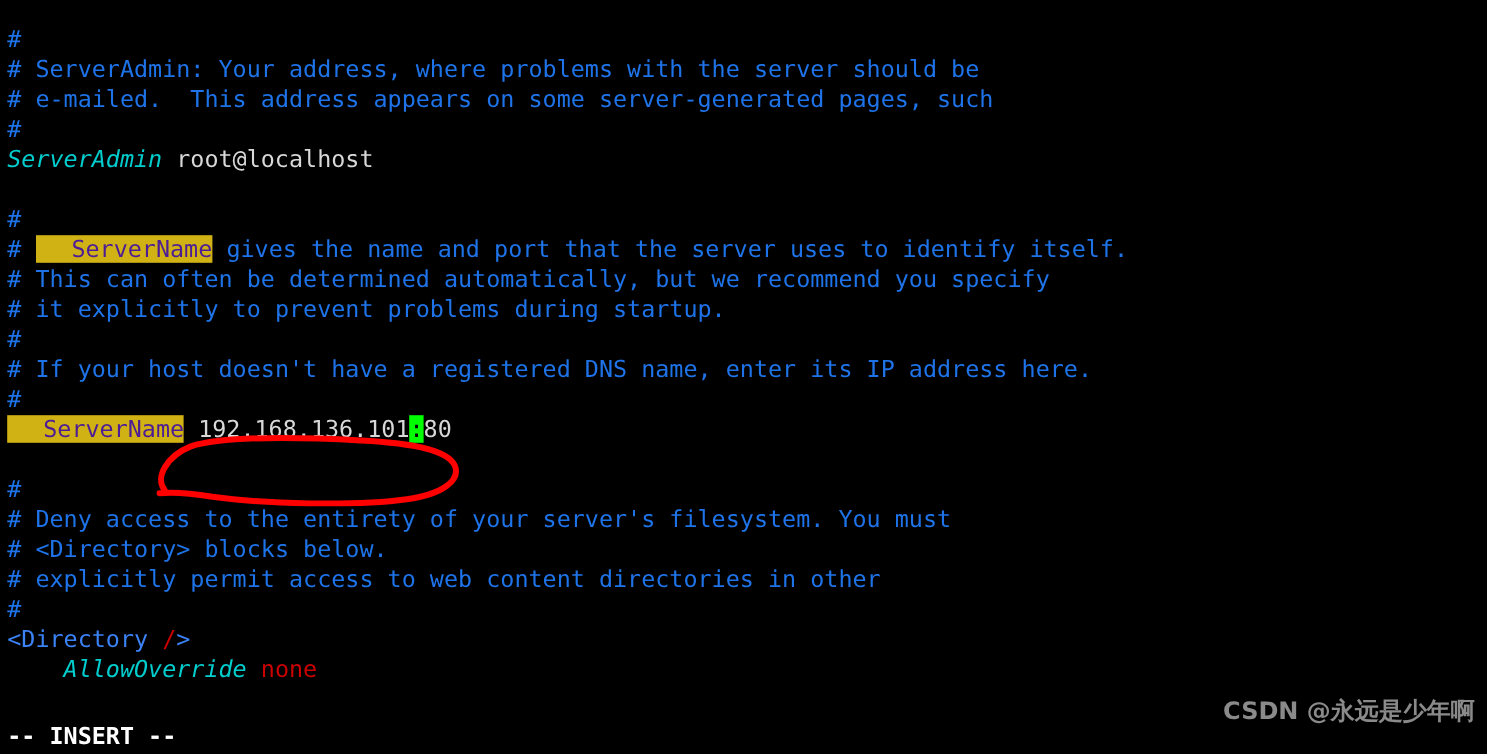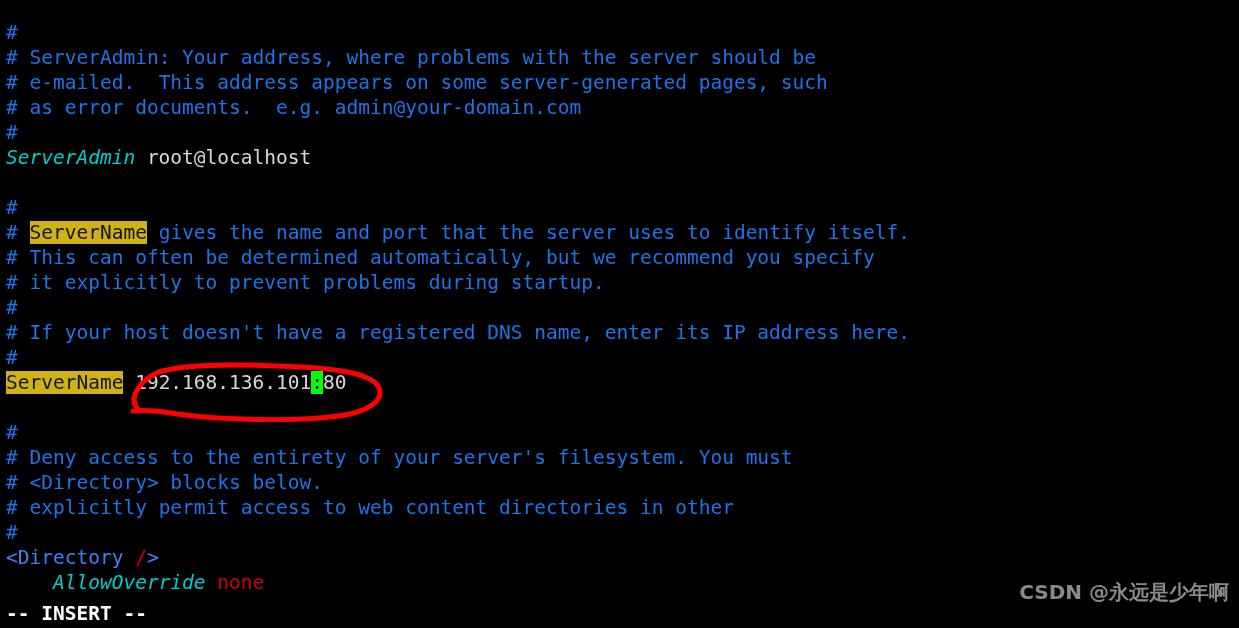--- a/index.html
+++ b/index.html
@@ -44,21 +44,22 @@
 
   .comment   { color: #1e73e8; }
   .directive { color: #00cdcd; font-style: italic; }
   .value     { color: #d8d8d8; text-align: right; }
   .tag       { color: #3b82f6; }
   .slash     { color: #cd0000; }
   .kw-none   { color: #cd0000; }
 
   .hl {
     background: #d1b215;
-    color: #0f172a;
+    color: #4c1d95;
+    padding-left: 30px;
   }
 
   .cursor {
     background: #00ff00;
     color: #000000;
   }
 
   .statusline {
     position: absolute;
     left: 6px;
@@ -99,21 +100,20 @@
 <div id="terminal">
 
   <div class="buffer">
 
     <div class="line"><span class="comment">#</span><span class="comment"></span></div>
 
     <div class="line"><span class="comment">#</span><span class="comment"> ServerAdmin: Your address, where problems with the server should be</span></div>
 
     <div class="line"><span class="comment">#</span><span class="comment"> e-mailed.  This address appears on some server-generated pages, such</span></div>
 
-    <div class="line"><span class="comment">#</span><span class="comment"> as error documents.  e.g. admin@your-domain.com</span></div>
 
     <div class="line"><span class="comment">#</span><span class="comment"></span></div>
 
     <div class="line"><span class="directive">ServerAdmin</span><span class="value"> root@localhost</span></div>
 
     <div class="line"><span></span></div>
 
     <div class="line"><span class="comment">#</span><span class="comment"></span></div>
 
     <div class="line"><span class="comment">#</span><span class="comment"> </span><span class="hl">ServerName</span><span class="comment"> gives the name and port that the server uses to identify itself.</span></div>

